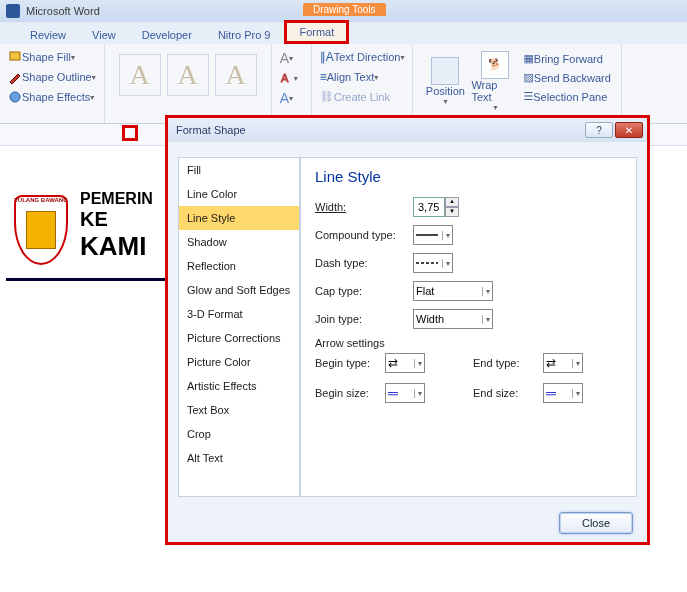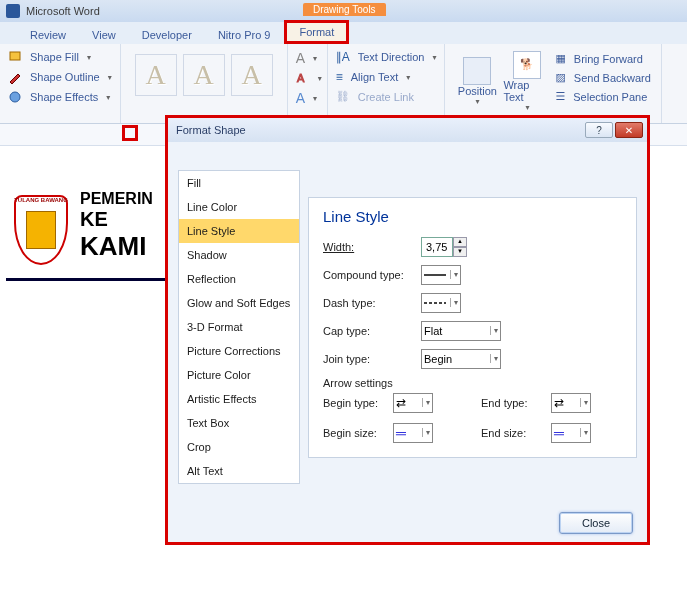--- a/index.html
+++ b/index.html
@@ -9,21 +9,21 @@
 .title-bar span { margin-left: 2px; }
 .word-icon { width: 14px; height: 14px; background: #2b579a; display: inline-block; border-radius: 2px; margin-right: 4px; }
 
 .ribbon-tabs { height: 22px; background: #e6eef8; display: flex; align-items: flex-end; padding-left: 18px; gap: 2px; }
 .ribbon-tab { padding: 3px 12px; color: #3b5a9a; cursor: pointer; }
 .drawing-tools-tab { background: #f58e3e; color: #fff; font-size: 10px; padding: 1px 10px; position: absolute; top: 3px; left: 303px; border-radius: 2px 2px 0 0; }
 .format-tab { border: 3px solid #d80000; background: #f8f2e6; }
 
 .ribbon { height: 80px; background: #f4f6fa; border-bottom: 1px solid #c6d2e2; display: flex; }
 .rib-group { border-right: 1px solid #d6dfec; padding: 4px 8px; display: flex; flex-direction: column; gap: 2px; position: relative; }
-.rib-row { display: flex; align-items: center; gap: 8px; color: #3b5a9a; padding: 2px 0; }
+.rib-row { display: flex; align-items: center; gap: 0; color: #3b5a9a; padding: 2px 0; }
 .rib-row svg, .rib-row .ico { flex-shrink: 0; }
 .dd { font-size: 8px; color: #666; }
 .big-btn { display: flex; flex-direction: column; align-items: center; justify-content: center; width: 48px; height: 66px; color: #3b5a9a; }
 .big-btn .ico { width: 28px; height: 28px; background: #e8eef8; border: 1px solid #b0c0d8; }
 
 .wordart-row { display: flex; gap: 6px; padding: 6px; }
 .wa { width: 42px; height: 42px; border: 1px solid #d0d8e6; display: flex; align-items: center; justify-content: center; font-family: "Times New Roman", serif; font-size: 28px; color: #c8bfa8; text-shadow: 1px 1px 0 #fff; }
 
 .ruler-area { height: 22px; background: #f6f8fc; border-bottom: 1px solid #d6dfec; position: relative; }
 .dlg-launcher { position: absolute; left: 122px; top: 1px; width: 16px; height: 16px; border: 3px solid #d80000; }
@@ -39,21 +39,21 @@
 .seal-label { font-size: 6px; text-align: center; color: #900; position: absolute; top: 2px; width: 100%; font-weight: bold; }
 .doc-hr { border: none; border-top: 3px solid #003; margin: 16px 0 0 6px; width: 180px; }
 
 .dialog-wrap { position: absolute; left: 165px; top: 115px; width: 485px; height: 430px; border: 3px solid #d80000; background: #eef3fa; }
 .dlg-title { height: 24px; background: linear-gradient(#e9f0fb,#d6e2f2); display: flex; align-items: center; justify-content: space-between; padding: 0 4px; }
 .dlg-title-left { color: #2a3e66; font-weight: normal; padding-left: 4px; }
 .dlg-title-right { display: flex; gap: 2px; }
 .dlg-btn { width: 28px; height: 16px; border: 1px solid #9ab; background: linear-gradient(#f8fbff,#dbe6f4); border-radius: 2px; display: flex; align-items: center; justify-content: center; font-size: 10px; color: #345; }
 .dlg-btn.close { background: linear-gradient(#e27a6a,#c23b28); color: #fff; border-color: #8a2414; }
 
-.dlg-body { display: flex; height: 370px; padding: 15px 10px; gap: 8px; align-items: center; }
+.dlg-body { display: flex; height: 370px; padding: 15px 10px; gap: 0; }
 .cat-pane { width: 122px; background: #fff; border: 1px solid #c6d2e2; overflow: hidden; }
 .cat-item { padding: 6px 8px; color: #1a1a1a; cursor: pointer; }
 .cat-item.sel { background: #ffd86b; }
 
 .detail-pane { flex: 1; background: #fff; border: 1px solid #c6d2e2; padding: 10px 14px; }
 .detail-pane h2 { font-size: 15px; color: #00339a; font-weight: normal; margin-bottom: 12px; }
 .form-row { display: flex; align-items: center; gap: 8px; margin-bottom: 8px; }
 .form-row label { width: 90px; color: #222; }
 .underline { text-decoration: underline; }
 .spinner { display: flex; }
@@ -262,21 +262,21 @@
         <label>Cap type:</label>
         <div class="combo wide">
             <span>Flat</span>
             <span class="dd">▾</span>
           </div>
       </div>
 
       <div class="form-row">
         <label>Join type:</label>
         <div class="combo wide">
-            <span>Begin</span>
+            <span>Width</span>
             <span class="dd">▾</span>
           </div>
       </div>
 
       <div class="section-label">Arrow settings</div>
       <div class="arrow-grid">
         <div class="form-row">
           <label>Begin type:</label>
           <div class="combo">
               <span class="arrows-ico"></span>

